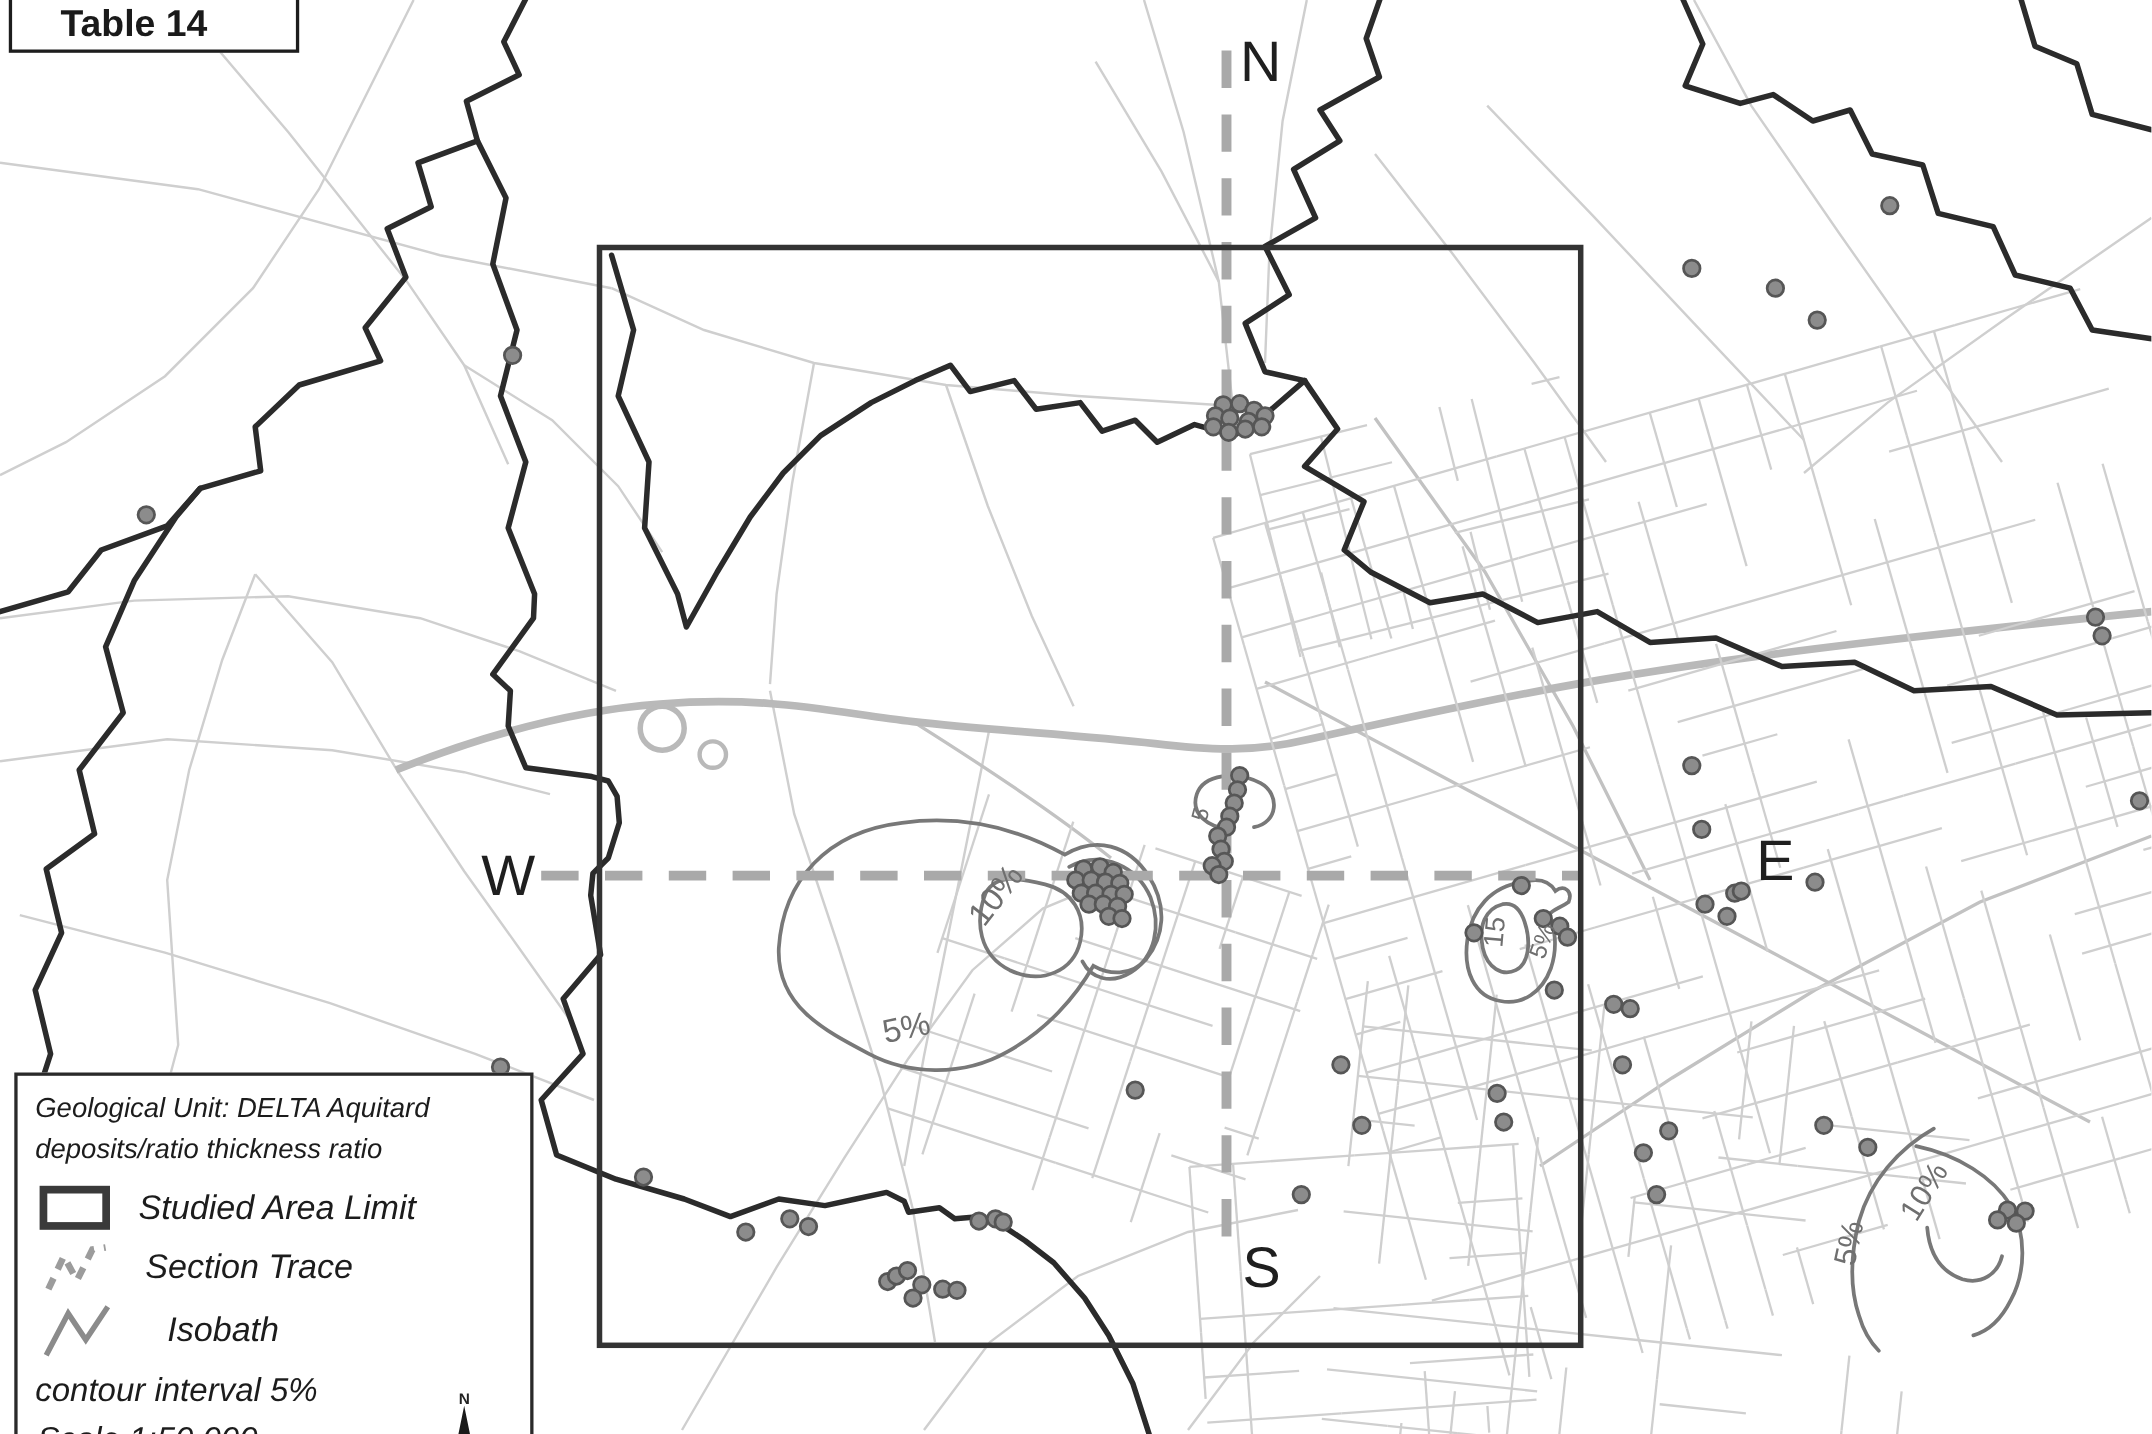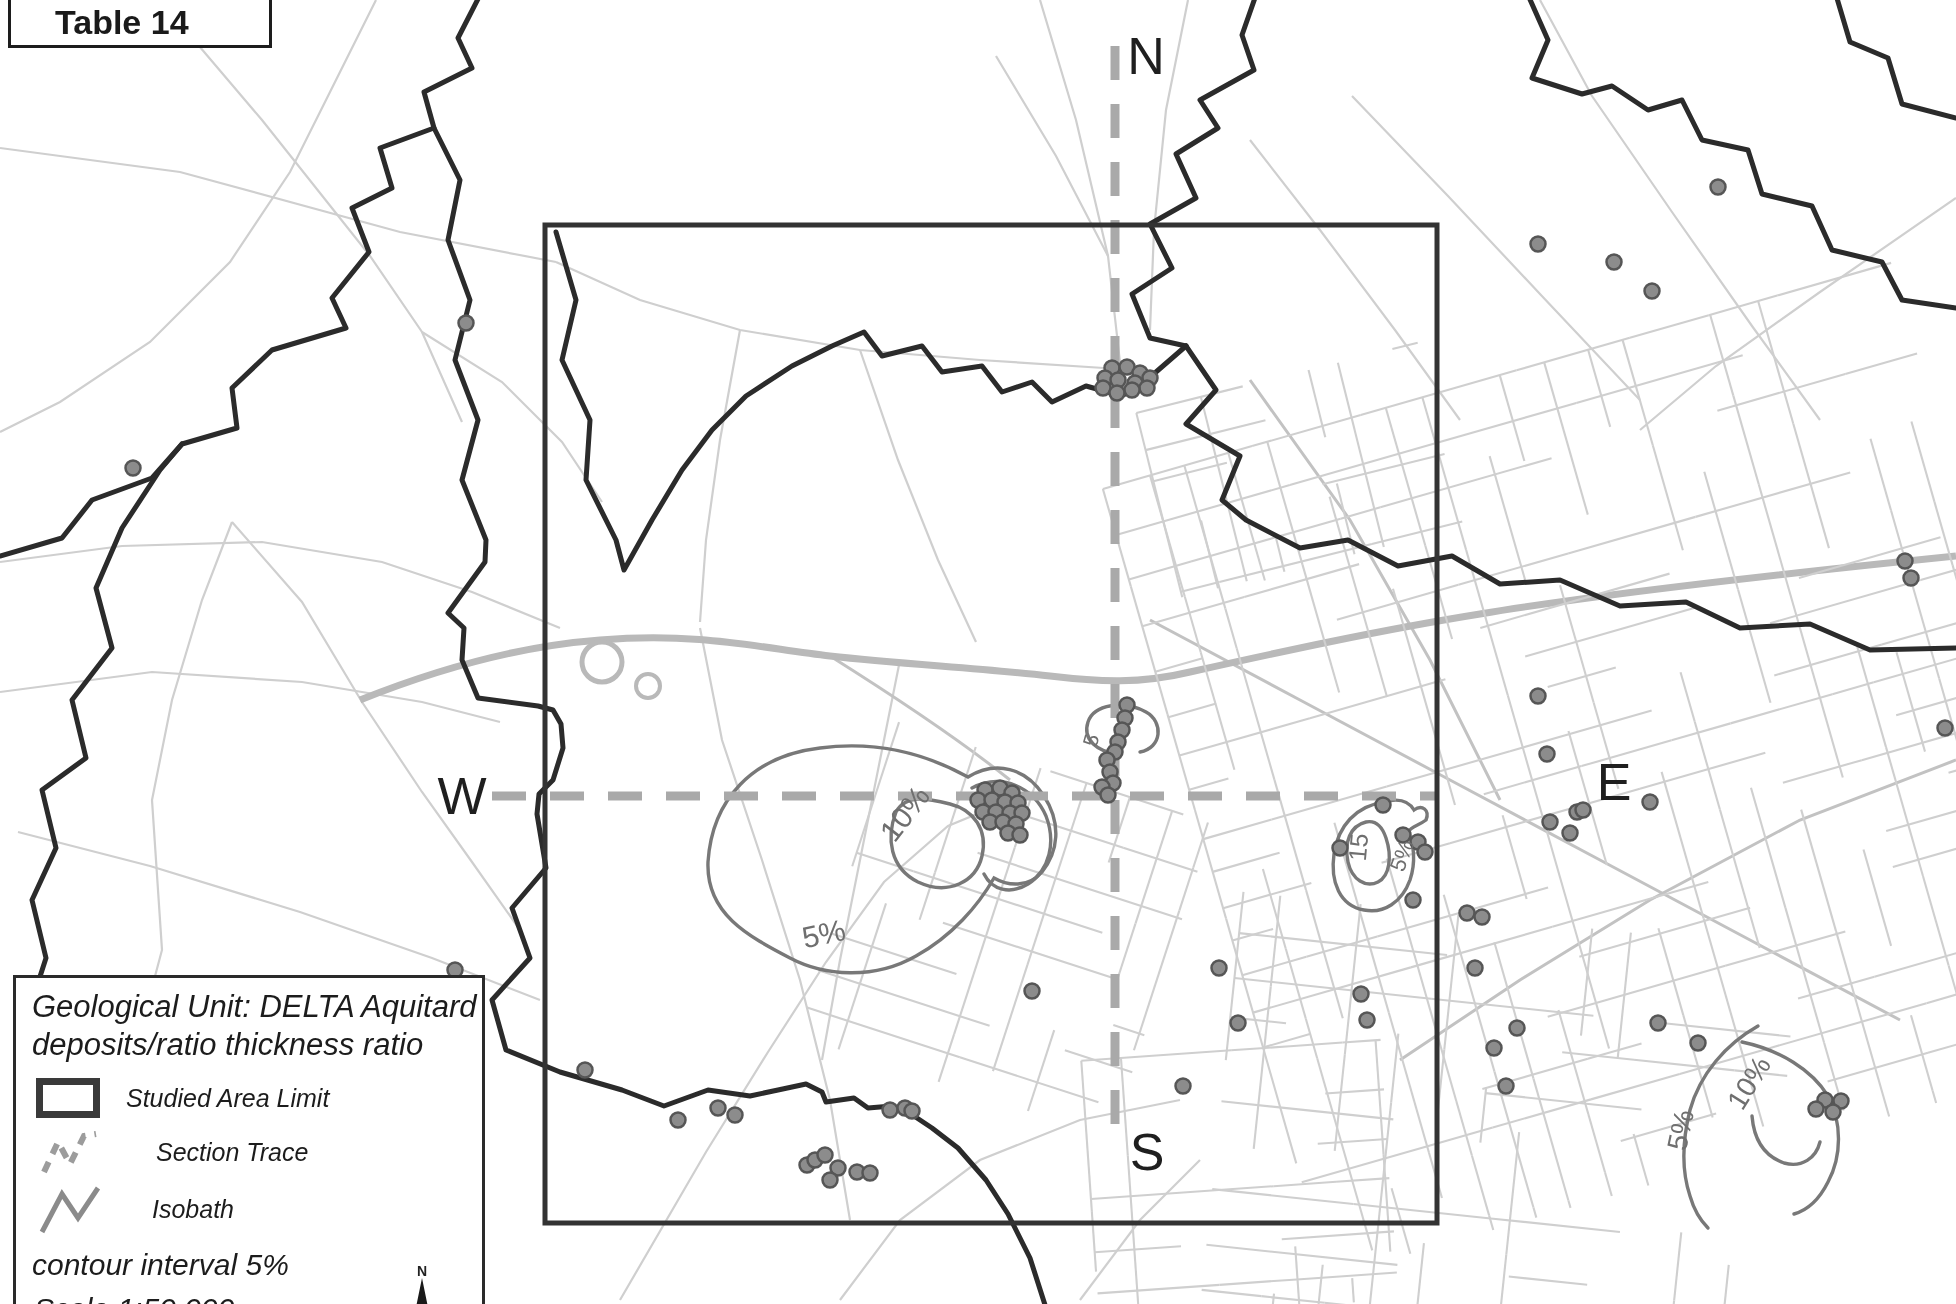--- a/index.html
+++ b/index.html
@@ -14,27 +14,27 @@
     background:#ffffff;border:3px solid #1d1d1d;box-sizing:border-box;
     display:flex;align-items:center;padding-left:44px;padding-top:10px;
     font-weight:bold;font-size:34px;color:#1a1a1a;z-index:5;
   }
   
   .legend{
     position:absolute;left:13px;top:975px;width:472px;height:372px;
     background:#ffffff;border:3px solid #2a2a2a;box-sizing:border-box;
     font-style:italic;color:#1c1c1c;z-index:4;
   }
-  .lg-title{margin:10px 0 0 16px;font-size:31px;line-height:38px;}
+  .lg-title{margin:10px 0 0 16px;font-size:25px;line-height:38px;}
   .lg-row{display:flex;align-items:center;margin-left:20px;}
   .row-rect{margin-top:14px;}
-  .row-trace{margin-top:6px;gap:24px;}
+  .row-trace{margin-top:6px;}
   .row-iso{margin-top:0px;gap:20px;}
   .sym-rect{width:64px;height:40px;border:7px solid #3a3a3a;box-sizing:border-box;background:#fff;}
-  .lg-label{font-size:25px;margin-left:26px;}
+  .lg-label{font-size:31px;margin-left:26px;}
   .lg-note{margin:10px 0 0 16px;font-size:30px;}
   .lg-scale{position:absolute;left:18px;top:314px;font-size:30px;}
   .compass{position:absolute;left:386px;top:286px;width:40px;text-align:center;font-style:normal;}
   .compass .c-n{font-size:14px;font-weight:bold;color:#222;line-height:14px;}
 </style>
 </head>
 <body>
 
 <div class="stage">
 

